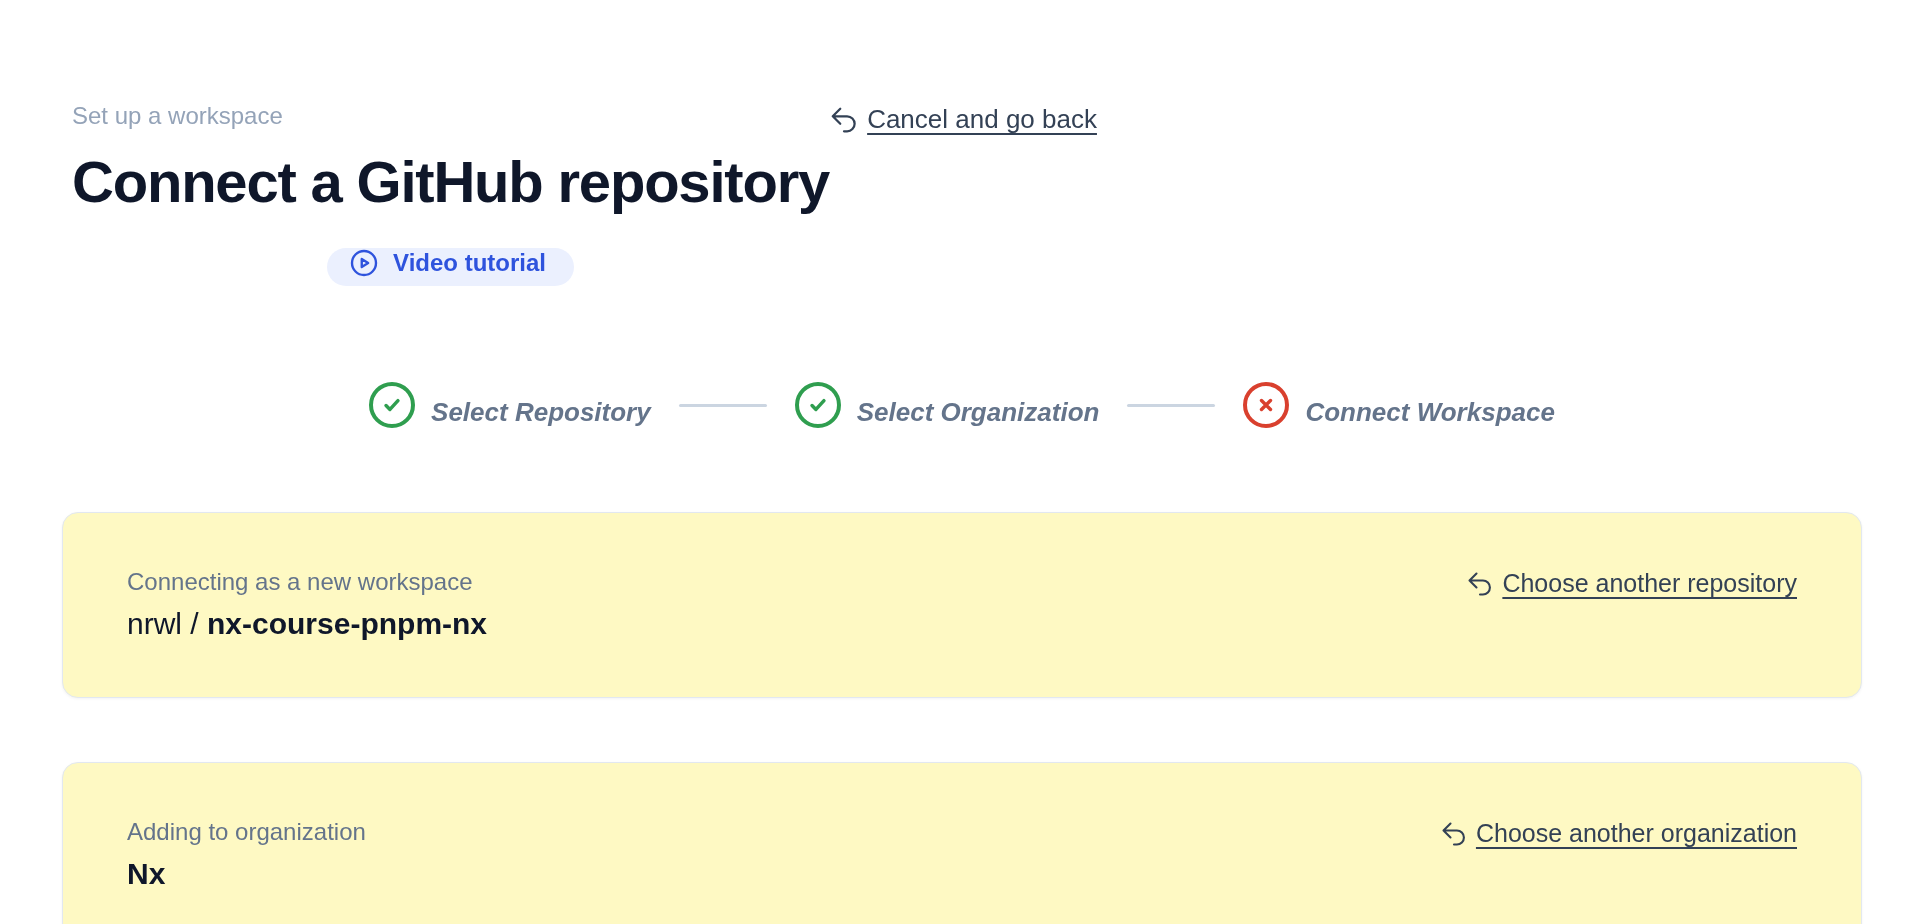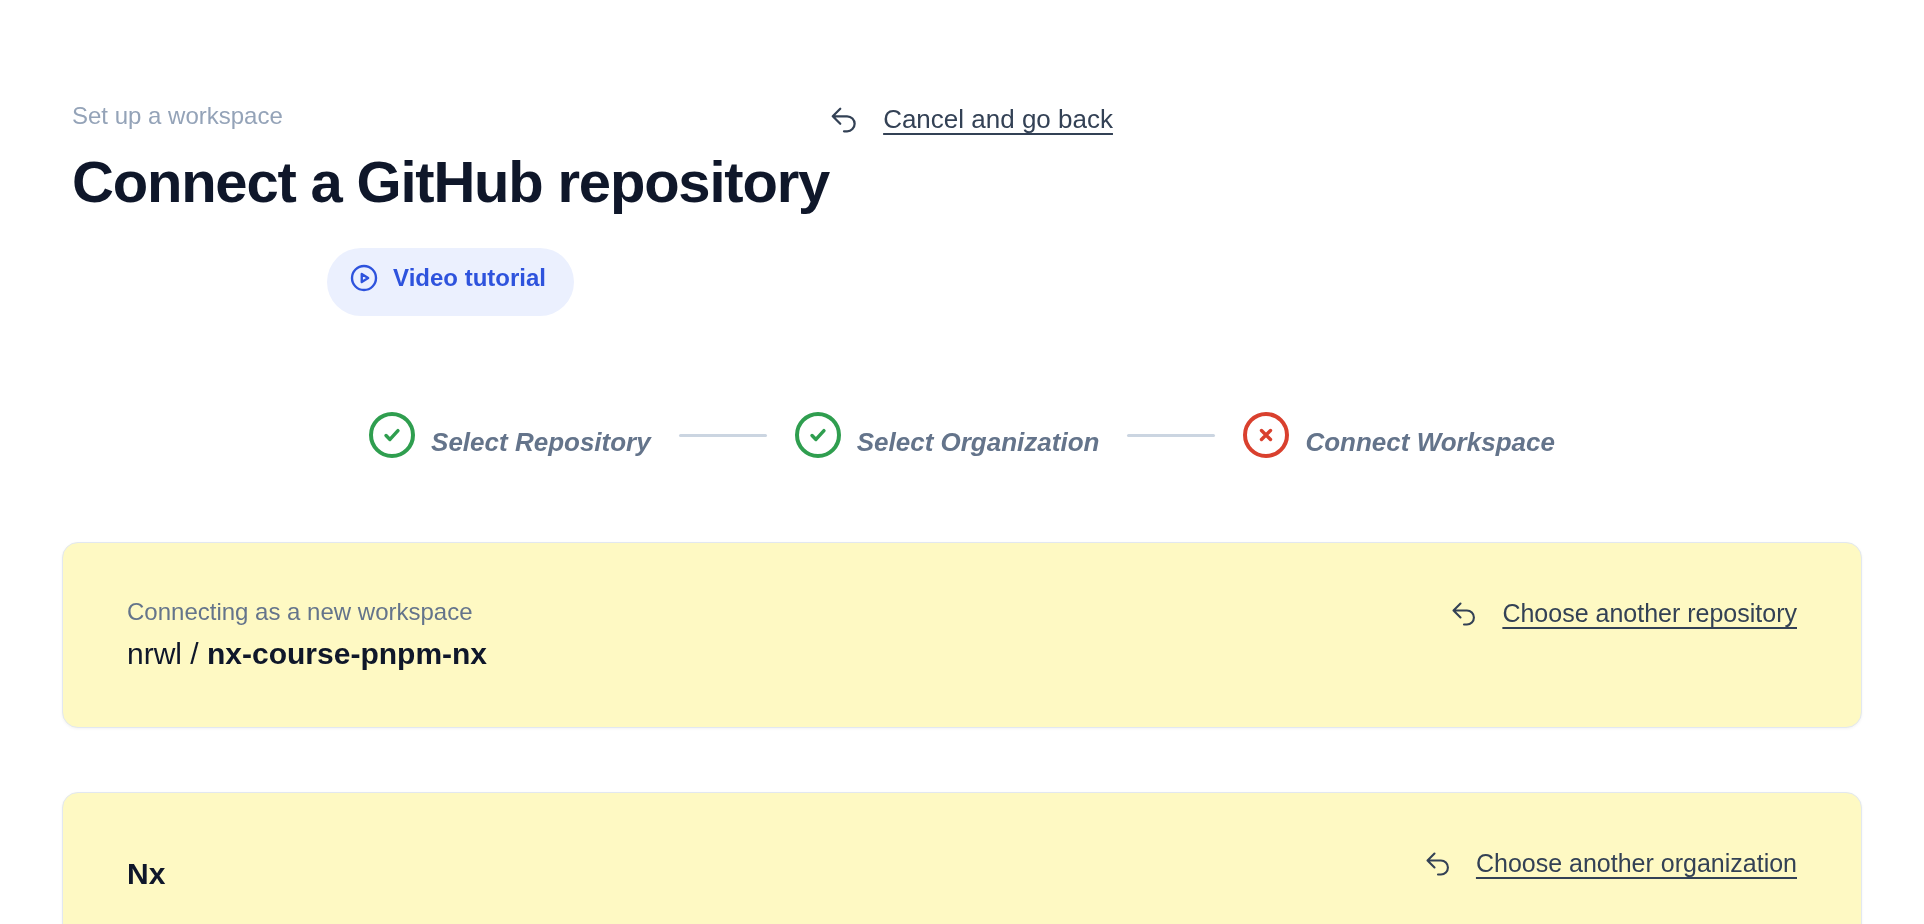--- a/index.html
+++ b/index.html
@@ -18,30 +18,30 @@
     color: var(--muted, #94a3b8);
     font-weight: 400;
   }
   .title-row { display: flex; align-items: center; gap: 36px; margin-top: 22px; flex-direction: column; }
   .page-title {
     font-size: 58px; line-height: 60px; font-weight: 800;
     letter-spacing: -1.2px; color: var(--heading, #0f172a);
   }
   .pill-btn {
     display: inline-flex; align-items: center; gap: 14px;
-    height: 68px; padding: 0 28px 8px 22px; border-radius: 9999px;
+    height: 38px; padding: 0 28px 8px 22px; border-radius: 9999px;
     background: var(--accent-soft, #ebf0fe);
     color: var(--accent, #2e53dd);
     font-size: 24px; font-weight: 700;
     border: none; cursor: pointer; white-space: nowrap;
   }
   .pill-btn svg { display: block; }
 
   .link {
-    display: inline-flex; align-items: center; gap: 24px;
+    display: inline-flex; align-items: center; gap: 8px;
     color: var(--link, #334155);
     font-size: 25px; font-weight: 400;
     text-decoration: none; cursor: pointer; white-space: nowrap;
   }
   .link .link-text {
     text-decoration: underline;
     text-decoration-thickness: 1.5px;
     text-underline-offset: 5px;
   }
   .link svg { display: block; flex: none; }
@@ -174,20 +174,21 @@
         <svg width="28" height="28" viewBox="0 0 24 24" fill="none" stroke="currentColor" stroke-width="1.8" stroke-linecap="round" stroke-linejoin="round">
           <path d="M9 15L3 9m0 0l6-6M3 9h11.5a6 6 0 010 12h-2.5"></path>
         </svg>
       </span>
       <span class="link-text">Choose another repository</span>
     </a>
   </div>
 
   <div class="card card-2">
     <div>
+      <div class="card-label">Adding to organization</div>
       <div class="card-value">Nx</div>
     </div>
     <a class="link">
       <span>
         <svg width="28" height="28" viewBox="0 0 24 24" fill="none" stroke="currentColor" stroke-width="1.8" stroke-linecap="round" stroke-linejoin="round">
           <path d="M9 15L3 9m0 0l6-6M3 9h11.5a6 6 0 010 12h-2.5"></path>
         </svg>
       </span>
       <span class="link-text">Choose another organization</span>
     </a>

